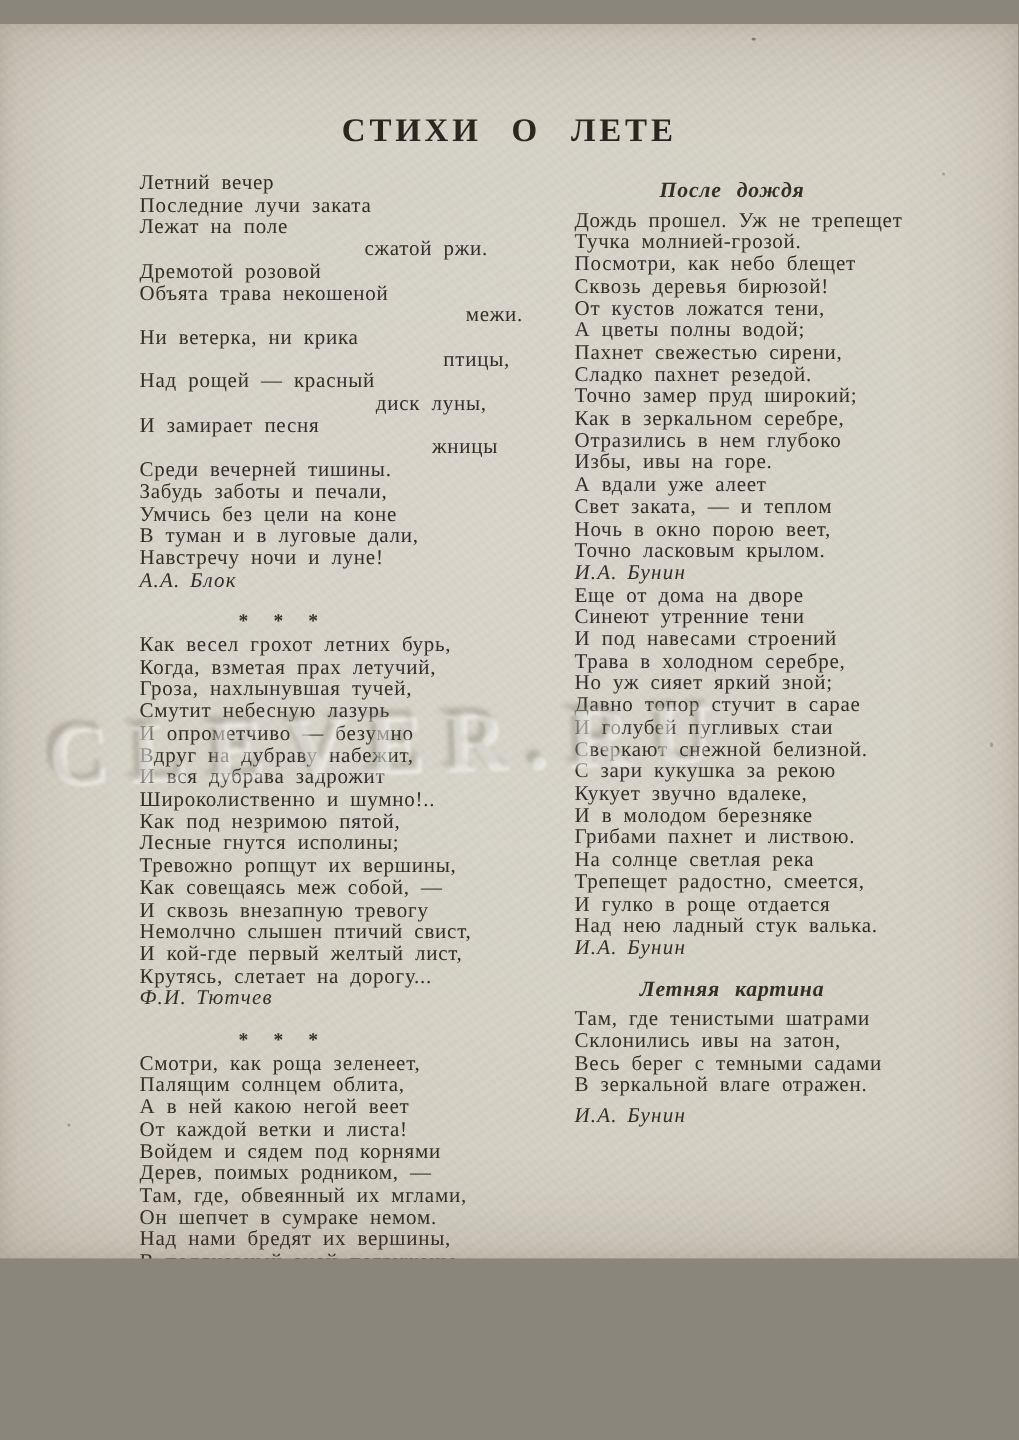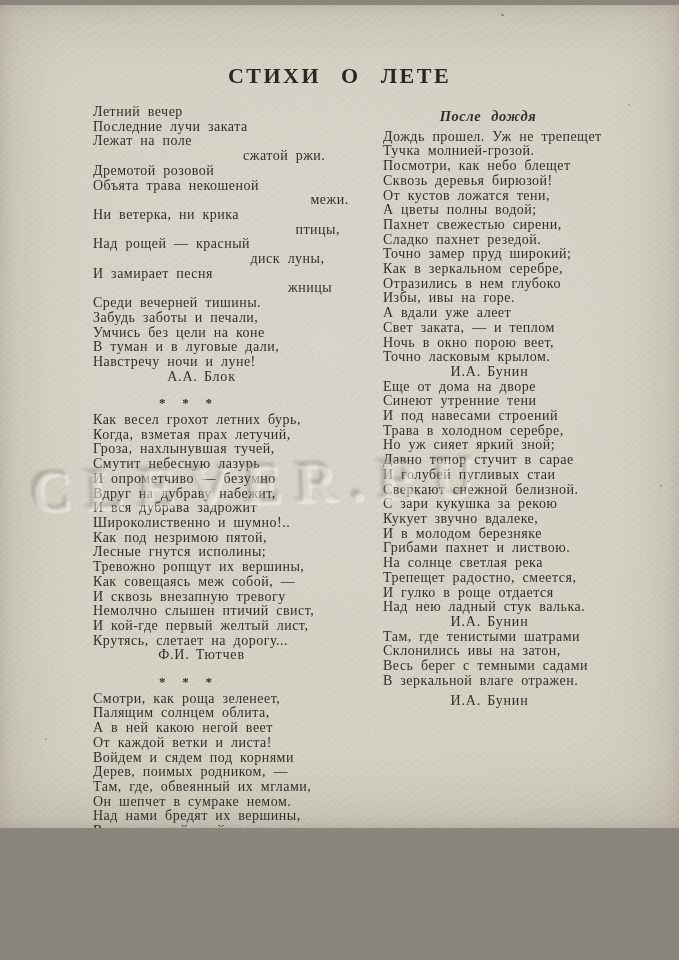--- a/index.html
+++ b/index.html
@@ -1,19 +1,19 @@
 <!DOCTYPE html>
 <html><head>
 <meta charset="utf-8">
 <style>
   html,body{margin:0;padding:0;background:#8a867c;}
   .page{
     position:relative;
     width:679px;height:823px;
-    margin:5px auto;
+    margin:16px auto;
     background:
       radial-gradient(ellipse 120% 90% at 48% 42%, #dad6cb 0%, #d5d1c5 55%, #ccc8ba 100%);
     box-shadow: inset 0 0 70px rgba(110,102,84,0.30), inset 0 0 12px rgba(110,102,84,0.18);
     font-family:"Liberation Serif","DejaVu Serif",serif;
     color:#332e28;
     overflow:hidden;
   }
   .texture{
     position:absolute;inset:0;pointer-events:none;
     background-image:
@@ -25,21 +25,21 @@
     margin:0;text-align:center;
     font-size:22px;font-weight:bold;
     letter-spacing:2.5px;word-spacing:12px;
     color:#2b2username620;color:#2b2620;
   }
   .col{position:absolute;top:100px;font-size:14px;line-height:14.7px;letter-spacing:0.5px;word-spacing:3.5px;}
   .col-left{left:93px;width:272px;}
   .col-right{left:383px;width:268px;}
   .lines{white-space:pre;}
   .author{
-    text-align:center;
+    text-align:left;font-style:italic;
     padding-right:55px;letter-spacing:0.8px;word-spacing:2px;
   }
   .sep{
     text-align:center;font-weight:bold;letter-spacing:5px;
     padding-right:82px;margin-top:12px;margin-bottom:2px;font-size:13px;
   }
   .poem-title{
     text-align:center;font-weight:bold;font-style:italic;
     padding-right:58px;margin-top:12px;margin-bottom:6px;
     font-size:14.5px;word-spacing:6px;
@@ -178,20 +178,21 @@
 Кукует звучно вдалеке,
 И в молодом березняке
 Грибами пахнет и листвою.
 На солнце светлая река
 Трепещет радостно, смеется,
 И гулко в роще отдается
 Над нею ладный стук валька.</div>
       <div class="author">И.А. Бунин</div>
     </section>
     <section class="poem">
+      <div class="poem-title">Летняя картина</div>
       <div class="lines stanza">Там, где тенистыми шатрами
 Склонились ивы на затон,
 Весь берег с темными садами
 В зеркальной влаге отражен.</div>
       <div class="author">И.А. Бунин</div>
     </section>
   </div>
 
   <div class="watermark">CLEVER.RU</div>
 

